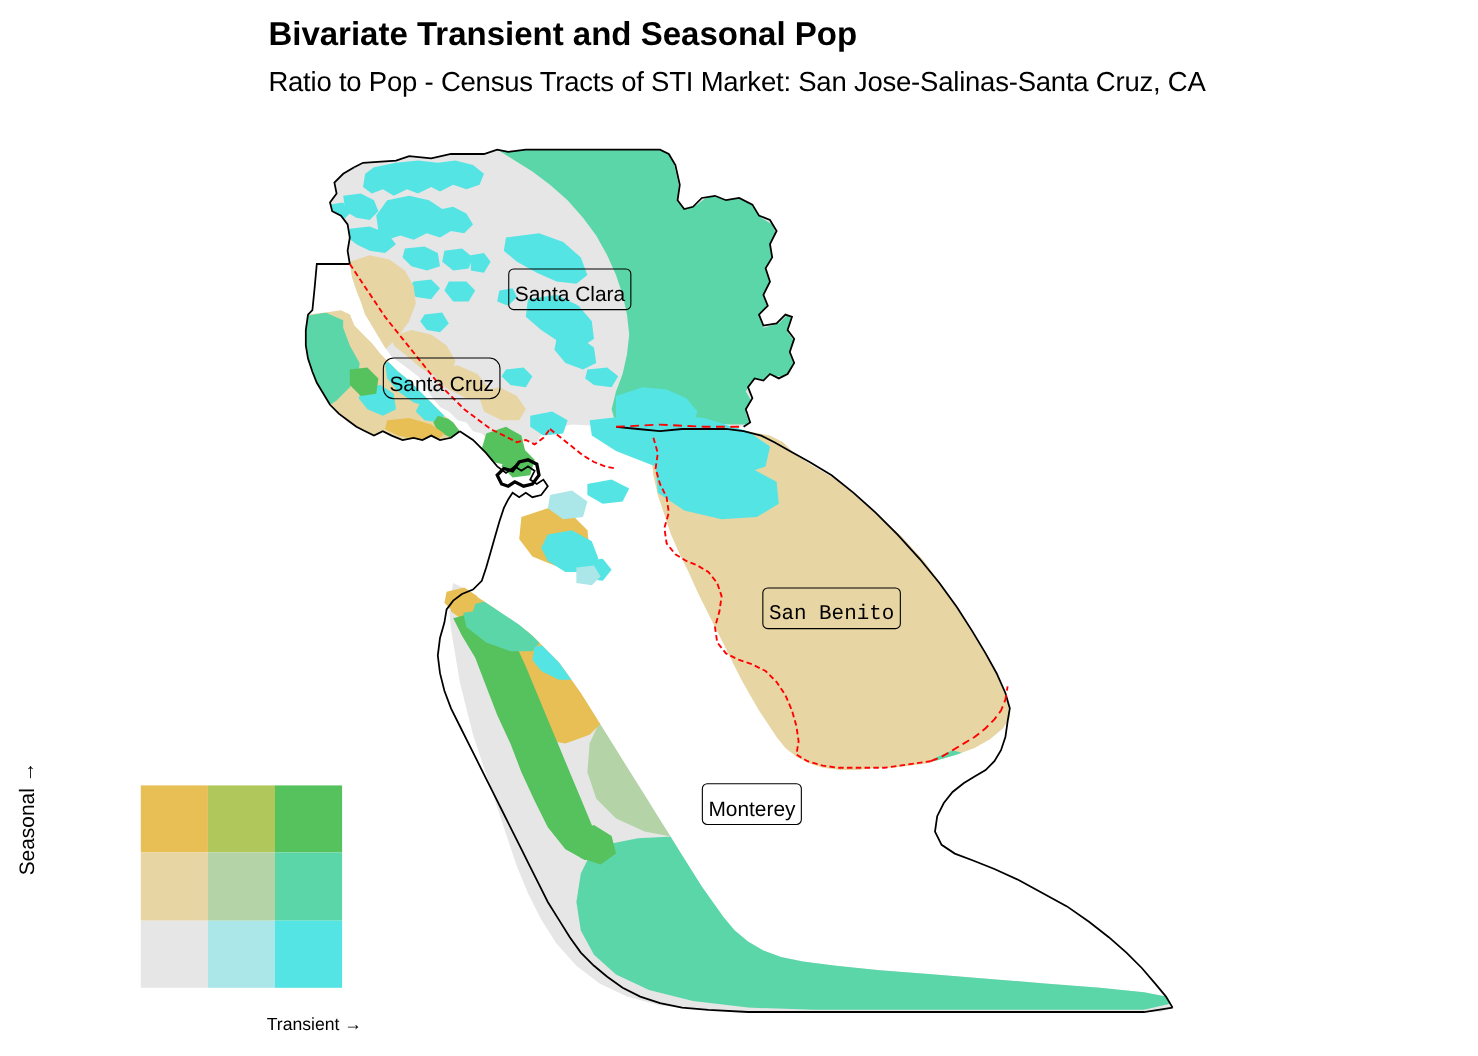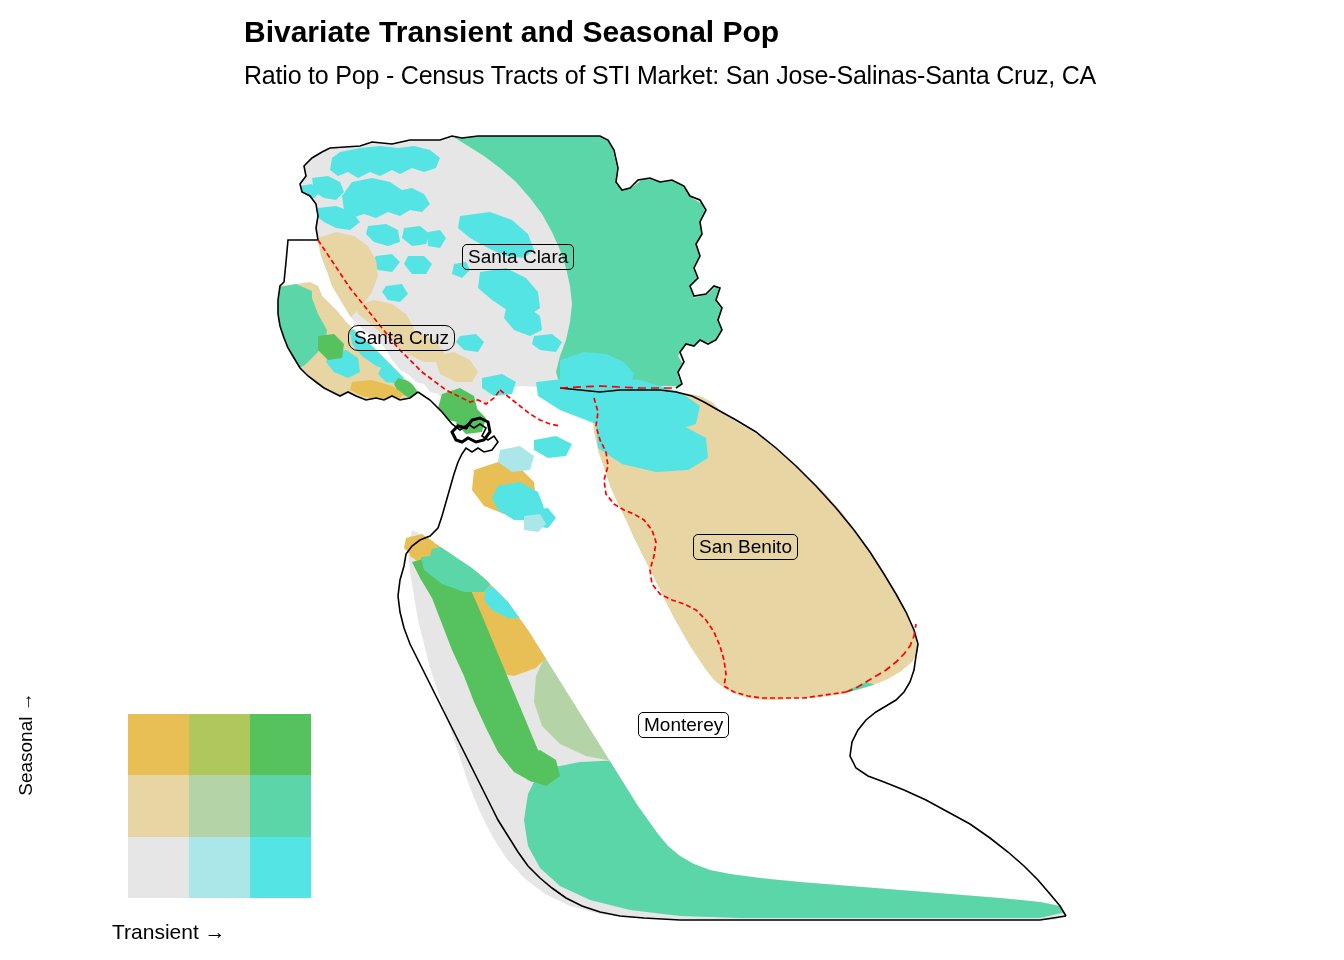--- a/index.html
+++ b/index.html
@@ -54,21 +54,21 @@
   }
 
   
   .county-label {
     position: absolute;
     border: 1px solid #000000;
     border-radius: 5px;
     background: transparent;
     font-size: 19px;
     line-height: 19px;
-    padding: 2px 5px 3px 5px;
+    padding: 14px 5px 3px 5px;
     white-space: nowrap;
     color: #000000;
   }
 
   
   #legend {
     position: absolute;
     left: 128px;
     top: 714px;
     width: 183px;
@@ -87,25 +87,25 @@
     height: 30px;
     transform: rotate(-90deg);
     transform-origin: 30px 92px;
     text-align: center;
     font-size: 19px;
     line-height: 30px;
     white-space: nowrap;
   }
   #legend-x-label {
     position: absolute;
-    left: 112px;
+    left: 146px;
     top: 920px;
     width: 183px;
-    text-align: left;
-    font-size: 21px;
+    text-align: right;
+    font-size: 16px;
     line-height: 24px;
     white-space: nowrap;
   }
 </style>
 </head>
 <body>
 
 <div id="plot-root">
 
   <div id="title-block">
@@ -380,21 +380,21 @@
                L724,660 L726,674 L724,686 L734,692 L748,696 L762,698 L776,698 L790,698
                L804,698 L818,696 L832,694 L846,692"></path>
 
       <path stroke-dasharray="7,4" d="M846,692 L856,688 L866,682 L876,676 L886,670 L896,662 L904,654 L910,646
                L914,636 L916,624"></path>
     </g>
   </svg>
 
   <div class="county-label" style="left:462px; top:244px;">Santa Clara</div>
   <div class="county-label" style="left:348px; top:325px;border-radius:10px;">Santa Cruz</div>
-  <div class="county-label" style="left:693px; top:534px;">San Benito</div>
+  <div class="county-label" style="left:693px; top:534px;font-family:Liberation Mono, monospace;">San Benito</div>
   <div class="county-label" style="left:638px; top:712px;">Monterey</div>
 
   <div id="legend">
     <div class="legend-cell" style="background: rgb(232, 191, 84);"></div>
     <div class="legend-cell" style="background: rgb(176, 199, 91);"></div>
     <div class="legend-cell" style="background: rgb(86, 194, 94);"></div>
     <div class="legend-cell" style="background: rgb(232, 213, 164);"></div>
     <div class="legend-cell" style="background: rgb(180, 212, 168);"></div>
     <div class="legend-cell" style="background: rgb(91, 214, 168);"></div>
     <div class="legend-cell" style="background: rgb(230, 230, 230);"></div>

